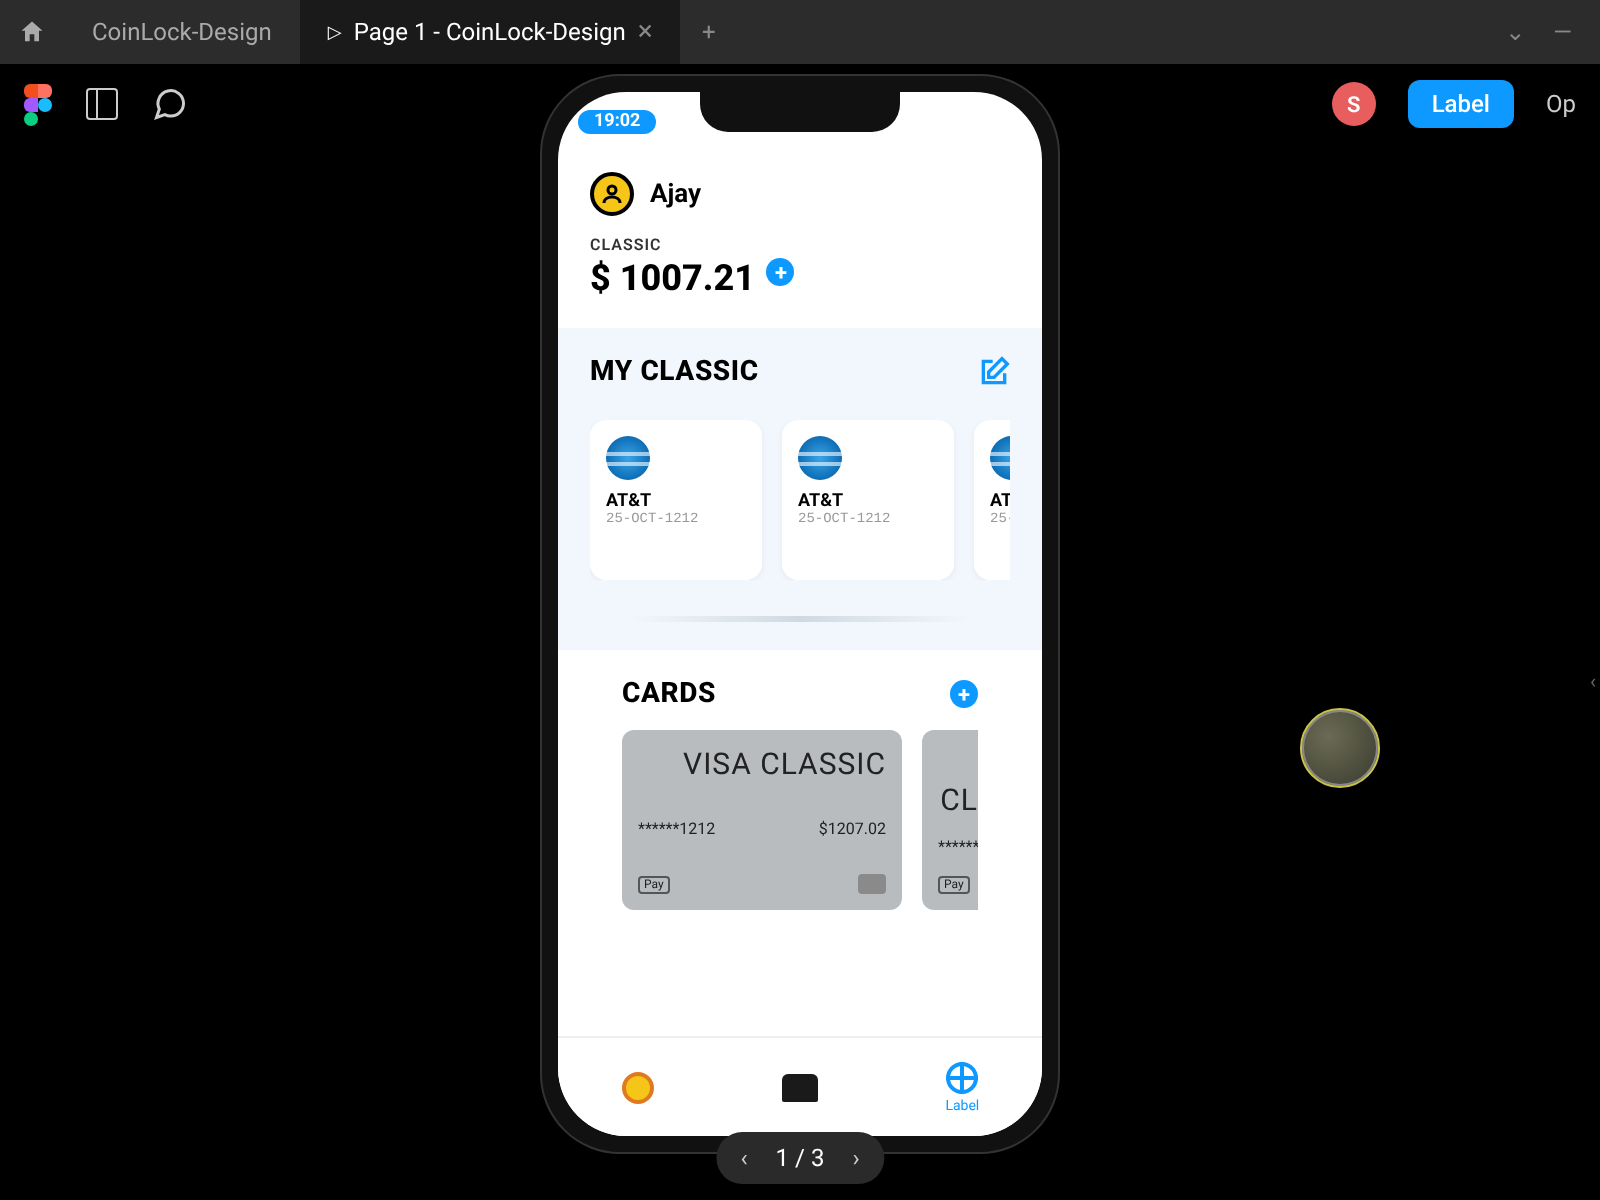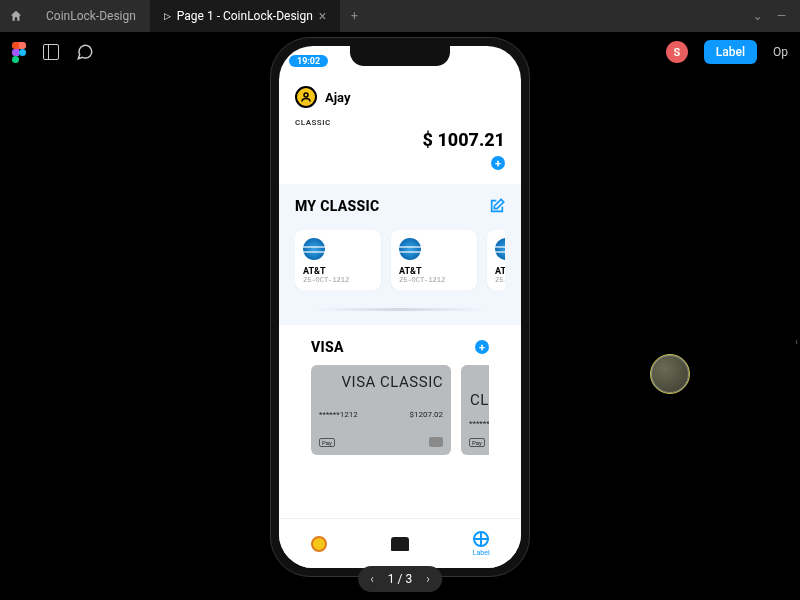--- a/index.html
+++ b/index.html
@@ -45,30 +45,30 @@
 .phone-screen { width:100%; height:100%; background:#fff; border-radius:34px; overflow:hidden; position:relative; }
 .notch { position:absolute; top:0; left:50%; transform:translateX(-50%); width:100px; height:20px; background:#111; border-radius:0 0 14px 14px; z-index:10; }
 .statusbar { height:30px; display:flex; align-items:center; justify-content:space-between; padding:0 16px 0 10px; font-size:10px; font-weight:600; }
 .time-pill { background:#0d99ff; color:#fff; padding:1px 8px; border-radius:8px; font-size:9px; font-weight:700; }
 
 .app-content { padding:10px 16px 0; font-size:12px; }
 .user-row { display:flex; align-items:center; gap:8px; margin-bottom:10px; }
 .user-av { width:22px; height:22px; border:2px solid #000; border-radius:50%; background:#f5c518; display:flex; align-items:center; justify-content:center; font-size:12px; }
 .user-name { font-weight:700; font-size:13px; }
 .bal-lbl { font-size:8px; letter-spacing:0.5px; color:#333; font-weight:600; }
-.bal-row { display:flex; align-items:flex-end; gap:6px; margin-top:2px;flex-direction:column; }
+.bal-row { display:flex; align-items:flex-start; gap:6px; margin-top:2px; }
 .bal-val { font-size:18px; font-weight:800; }
 .blue-plus { width:14px; height:14px; background:#0d99ff; border-radius:50%; color:#fff; display:flex; align-items:center; justify-content:center; font-size:11px; font-weight:700; cursor:pointer; }
 
 .section { background:#f1f7fd; margin:14px -16px 0; padding:14px 16px; }
 .sec-head { display:flex; justify-content:space-between; align-items:center; }
 .sec-title { font-weight:800; font-size:14px; letter-spacing:0.3px; }
 .edit-icon { width:16px; height:16px; color:#0d99ff; cursor:pointer; }
 .pay-row { display:flex; gap:10px; margin-top:16px; overflow:hidden; }
-.pay-card { min-width:86px; height:60px; background:#fff; border-radius:8px; padding:8px; box-shadow:0 1px 3px rgba(0,0,0,0.06); }
+.pay-card { min-width:86px; height:80px; background:#fff; border-radius:8px; padding:8px; box-shadow:0 1px 3px rgba(0,0,0,0.06); }
 .att-logo { width:22px; height:22px; border-radius:50%; background:radial-gradient(circle,#3aa5e8 0%,#0d6db5 70%); margin-bottom:6px; position:relative; }
 .att-logo::before,.att-logo::after { content:""; position:absolute; left:0; right:0; height:2px; background:rgba(255,255,255,0.6); }
 .att-logo::before { top:8px; } .att-logo::after { top:13px; }
 .pay-name { font-size:9px; font-weight:700; }
 .pay-date { font-size:7px; color:#999; font-family:Liberation Mono, monospace; }
 .hr-fade { height:3px; background:linear-gradient(to right,transparent,#d0d9e2,transparent); margin:18px 20px 0; }
 
 .cards-sec { padding:14px 16px 0; }
 .card-row { display:flex; gap:10px; margin-top:10px; overflow:hidden; }
 .ccard { min-width:140px; height:90px; background:#b9bcbf; border-radius:6px; padding:8px; font-family:monospace; font-size:8px; color:#222; display:flex; flex-direction:column; justify-content:space-between; }
@@ -202,21 +202,21 @@
               <div class="att-logo"></div>
               <div class="pay-name">AT&amp;T</div>
               <div class="pay-date">25-</div>
             </div>
           </div>
           <div class="hr-fade"></div>
         </div>
 
         <div class="cards-sec">
           <div class="sec-head">
-            <span class="sec-title">VISA</span>
+            <span class="sec-title">CARDS</span>
             <span class="blue-plus">+</span>
           </div>
           <div class="card-row">
             <div class="ccard">
               <div class="line1">VISA CLASSIC</div>
               <div class="nums">
                   <span>******1212</span>
                   <span>$1207.02</span>
                 </div>
               <div class="logos">

